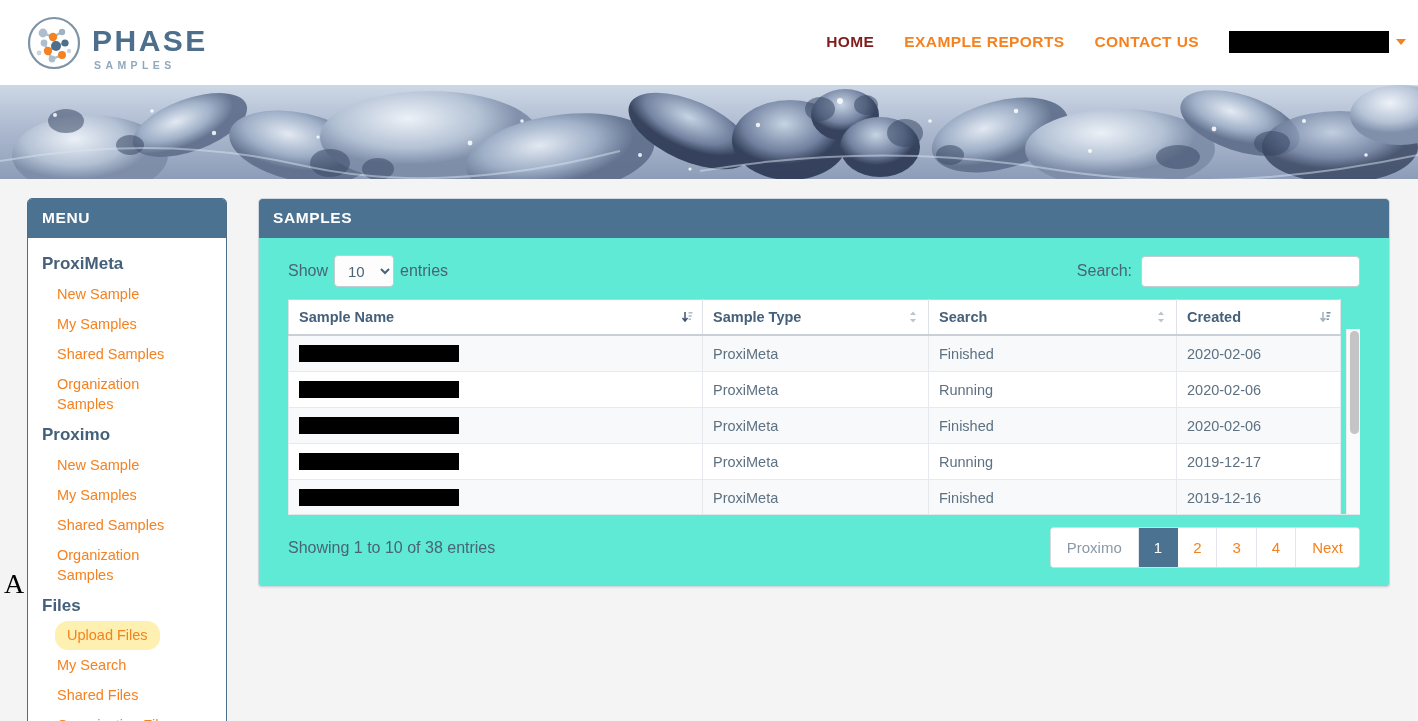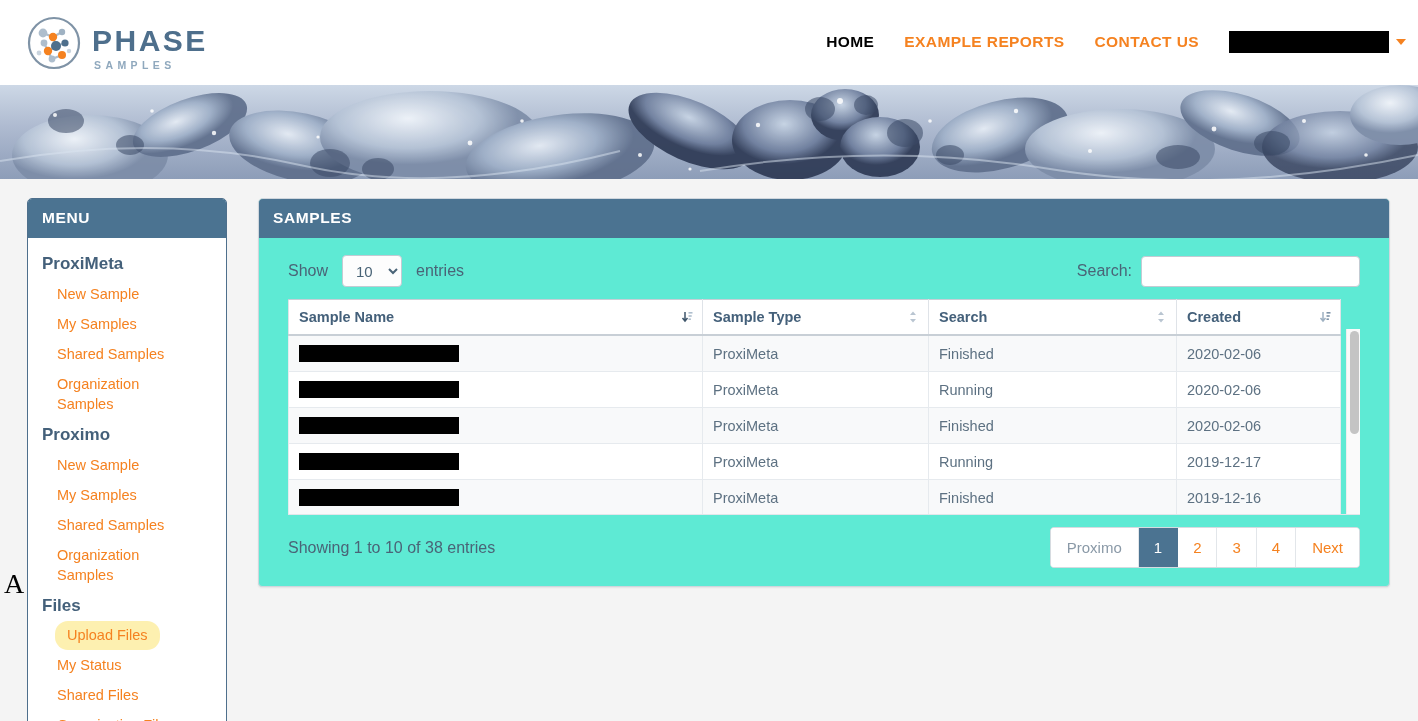--- a/index.html
+++ b/index.html
@@ -39,21 +39,21 @@
   .nav {
     margin-left: auto; margin-right: 12px;
     display: flex; align-items: center; gap: 30px;
     height: 100%;
     padding-bottom: 2px;
   }
   .nav-link {
     font-size: 15.5px; font-weight: bold; letter-spacing: 0.4px;
     text-decoration: none; cursor: pointer; white-space: nowrap;
   }
-  .nav-link.home { color: #000000; }
+  .nav-link.home { color: #7f1d1d; }
   .nav-link.orange { color: #f58220; }
 
   .user-chip {
     display: flex; align-items: center; gap: 7px;
   }
   .redact-bar { background: #000; display: inline-block; }
   .user-redact { width: 160px; height: 22px; }
   .caret-down {
     width: 0; height: 0;
     border-left: 5px solid transparent;
@@ -139,21 +139,21 @@
     border-radius: 5px 5px 4px 4px;
     box-shadow: 0 1px 2px rgba(0,0,0,0.07);
   }
   .content .panel-head { border-radius: 4px 4px 0 0; }
 
   .table-toolbar {
     display: flex; align-items: center;
     padding: 17px 29px 12px 29px;
   }
   .show-entries {
-    display: flex; align-items: center; gap: 14px;
+    display: flex; align-items: center; gap: 6px;
     color: #4a6477; font-size: 16px;
   }
   .len-select {
     font-family: "Liberation Sans", sans-serif;
     font-size: 15px;
     color: #4a6477;
     border: 1px solid #c3cbd3;
     border-radius: 4px;
     background: #fdfdfd;
     height: 32px;
@@ -415,21 +415,21 @@
       <a class="menu-item wrap">Organization Samples</a>
 
       <div class="menu-group-title">Proximo</div>
       <a class="menu-item">New Sample</a>
       <a class="menu-item">My Samples</a>
       <a class="menu-item">Shared Samples</a>
       <a class="menu-item wrap">Organization Samples</a>
 
       <div class="menu-group-title">Files</div>
       <a class="menu-item highlight">Upload Files</a>
-      <a class="menu-item">My Status</a>
+      <a class="menu-item">My Search</a>
       <a class="menu-item">Shared Files</a>
       <a class="menu-item">Organization Files</a>
     </div>
   </div>
   <div class="annot-A">A</div>
 
   <div class="content">
     <div class="panel-head">SAMPLES</div>
 
     <div class="table-toolbar">

